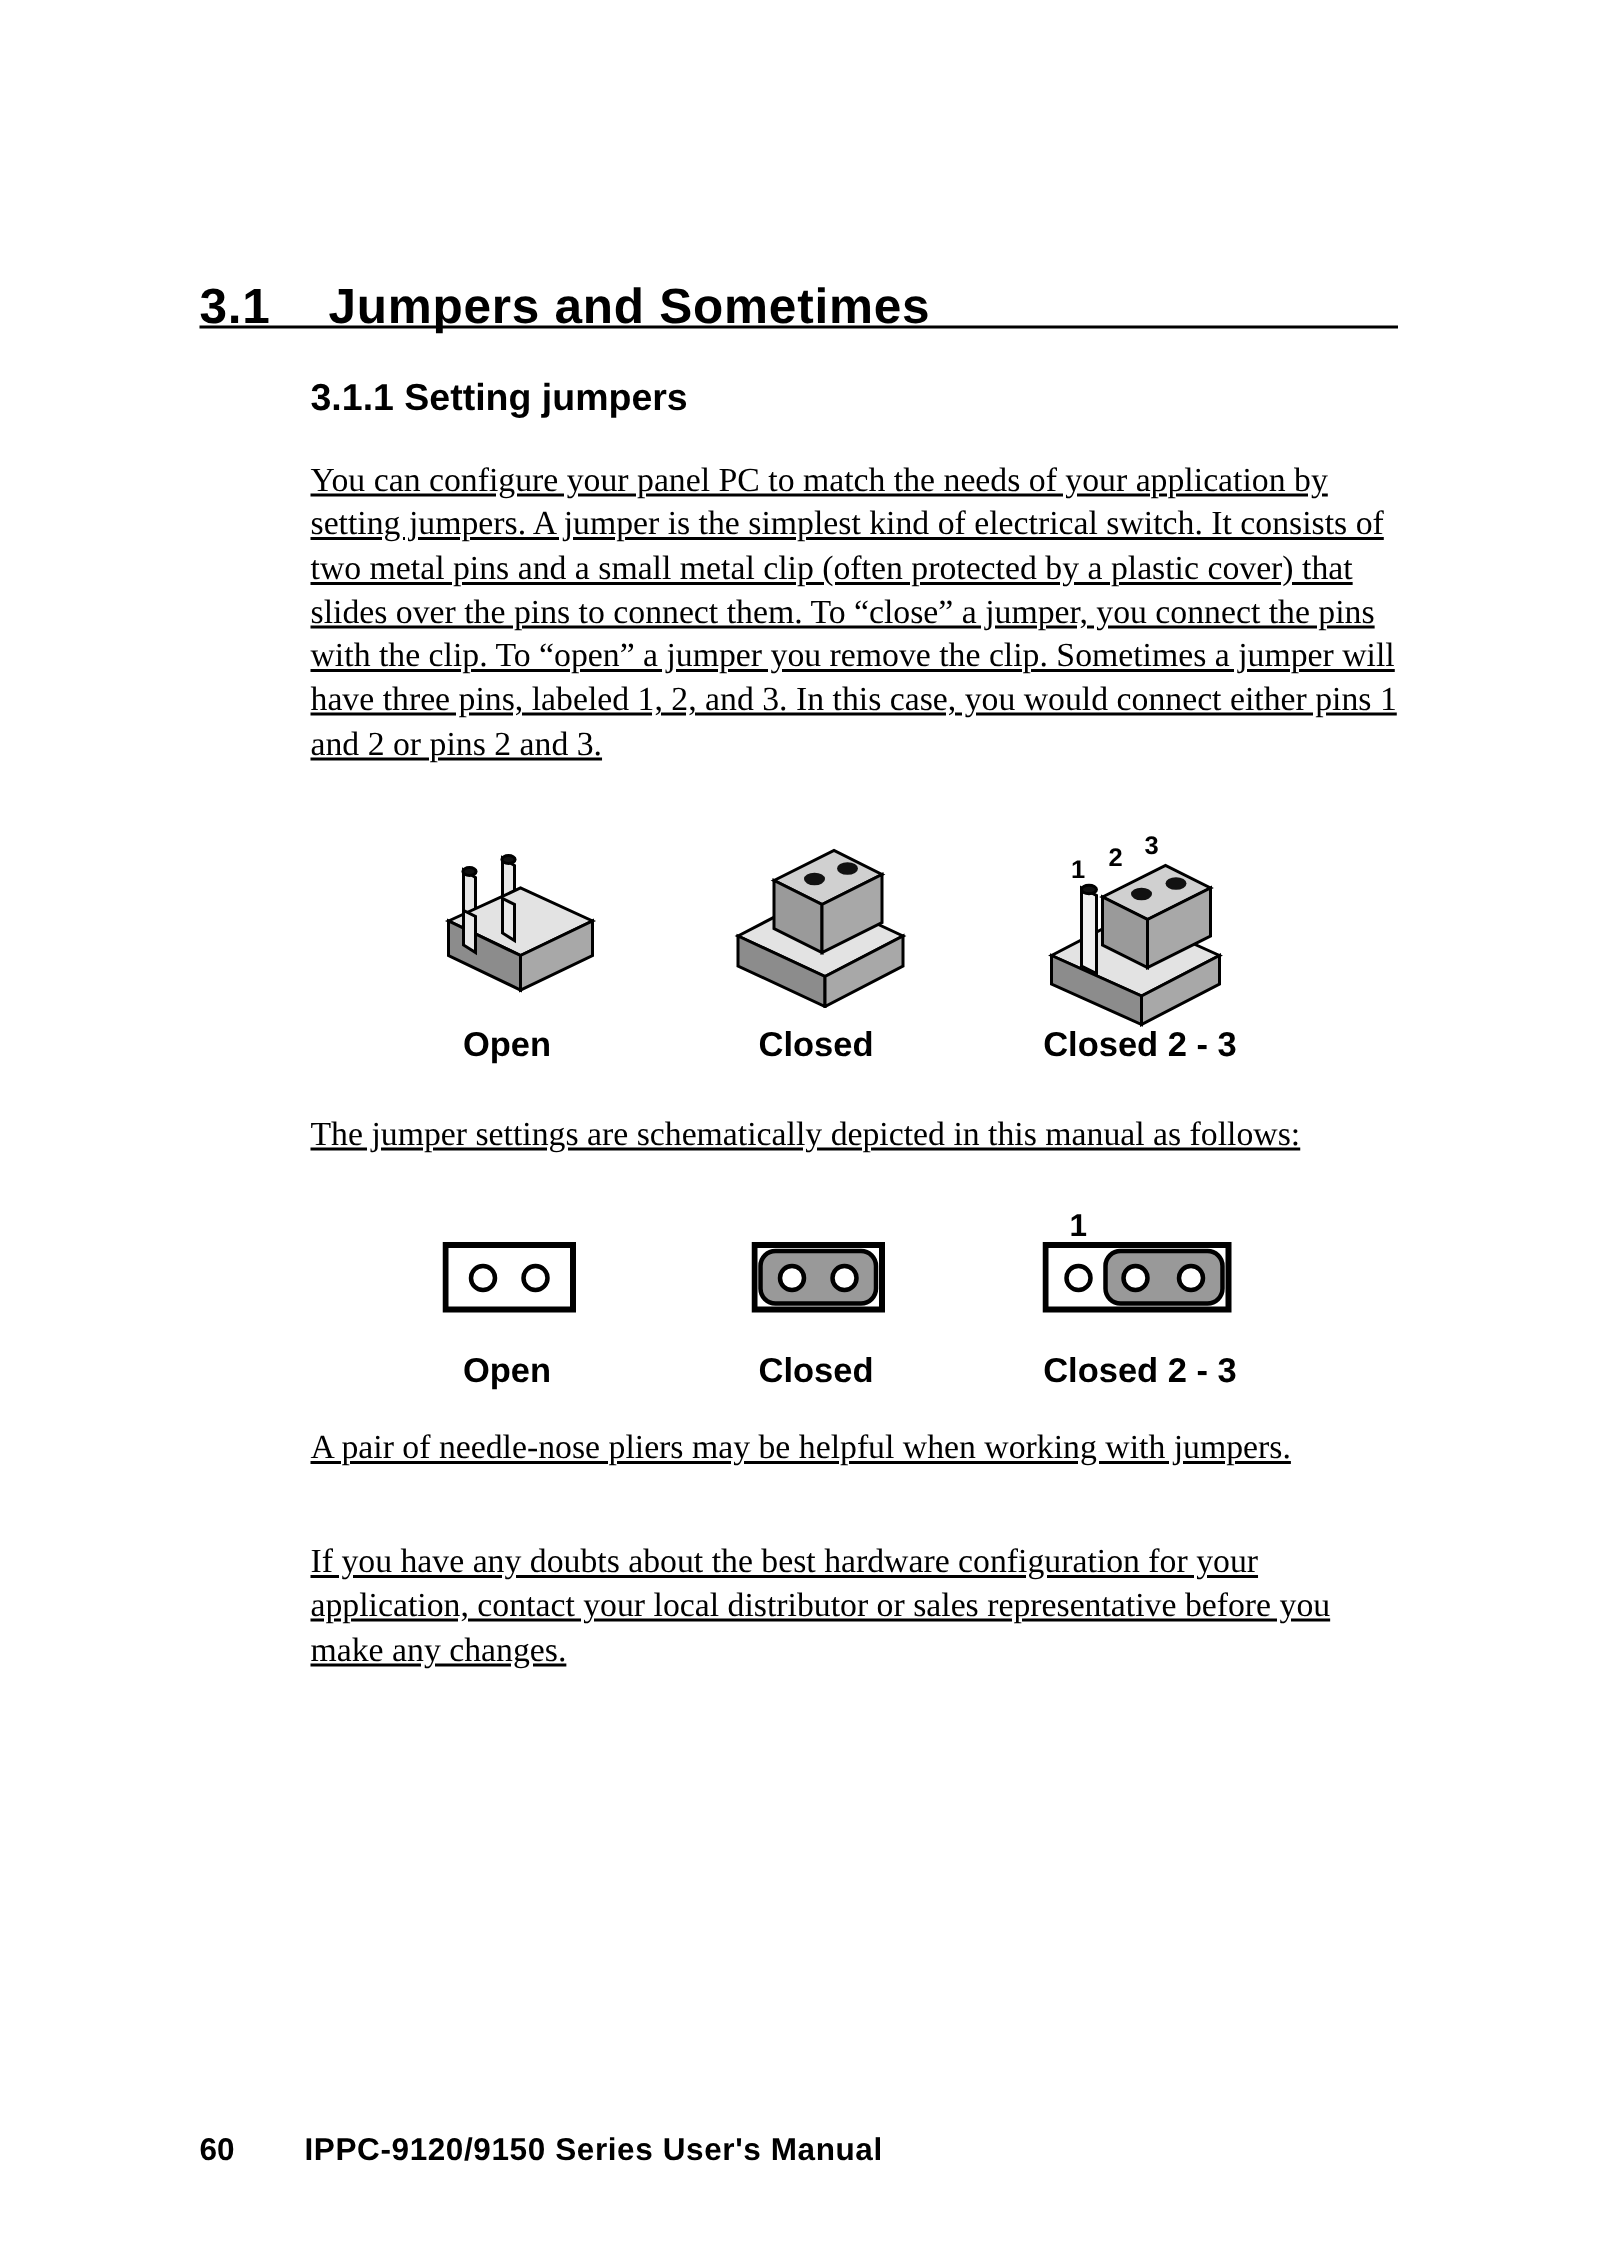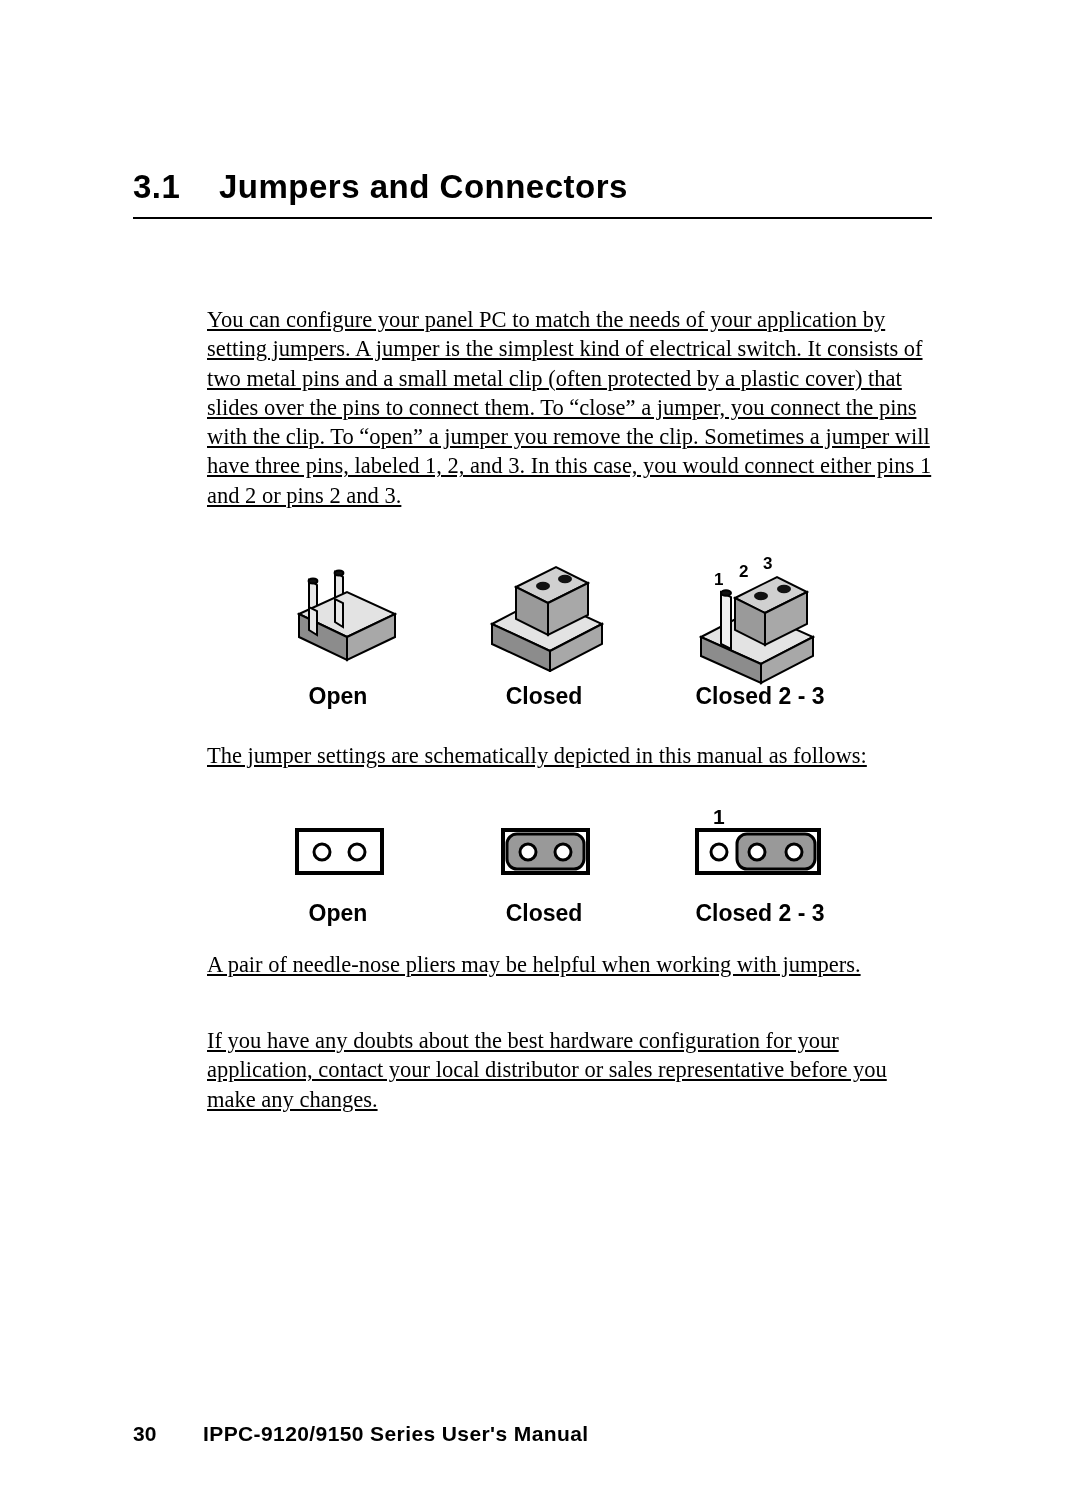--- a/index.html
+++ b/index.html
@@ -31,20 +31,21 @@
   .h1-num, .h1-text {
     font-family: "Liberation Sans", sans-serif;
     font-weight: bold;
     font-size: 33px;
     letter-spacing: 0.5px;
     color: #000;
   }
   .h1-num {
     display: inline-block;
     width: 86px;
+    margin-top: 17px;
   }
   .h1-rule {
     position: absolute;
     left: 133px;
     top: 217px;
     width: 799px;
     height: 0;
     border-top: 2px solid #000;
   }
   .h2 {
@@ -132,24 +133,25 @@
     letter-spacing: 0.4px;
     color: #000;
   }
 </style>
 </head>
 <body>
 
 <div class="page">
 
   <div class="h1-row">
-    <span class="h1-num">3.1</span><span class="h1-text">Jumpers and Connectors</span>
+    <span class="h1-num">3.1</span><span class="h1-text">Jumpers and Sometimes</span>
   </div>
   <div class="h1-rule"></div>
 
+  <div class="h2">3.1.1 Setting jumpers</div>
 
   <div class="para" id="para-intro">You can configure your panel PC to match the needs of your application by setting jumpers. A jumper is the simplest kind of electrical switch. It consists of two metal pins and a small metal clip (often protected by a plastic cover) that slides over the pins to connect them. To “close” a jumper, you connect the pins with the clip. To “open” a jumper you remove the clip. Sometimes a jumper will have three pins, labeled 1, 2, and 3. In this case, you would connect either pins 1 and 2 or pins 2 and 3.</div>
 
   <div class="fig-row" id="fig-row-3d">
 
     <div class="iso" id="iso-open">
       <svg width="140" height="120" viewBox="0 0 140 120" xmlns="http://www.w3.org/2000/svg">
 
         <g>
           <path d="M40 28 L40 78 L48 83 L48 33 Z" fill="#e8e8e8" stroke="#000" stroke-width="2"></path>
@@ -250,16 +252,16 @@
     <div class="fig-caption" id="capsc-open">Open</div>
     <div class="fig-caption" id="capsc-closed">Closed</div>
     <div class="fig-caption" id="capsc-closed23">Closed 2 - 3</div>
   </div>
 
   <div class="para" id="para-pliers">A pair of needle-nose pliers may be helpful when working with jumpers.</div>
 
   <div class="para" id="para-doubts">If you have any doubts about the best hardware configuration for your application, contact your local distributor or sales representative before you make any changes.</div>
 
   <div class="footer">
-    <span class="footer-page">30</span><span class="footer-title">IPPC-9120/9150 Series User's Manual</span>
+    <span class="footer-page">60</span><span class="footer-title">IPPC-9120/9150 Series User's Manual</span>
   </div>
 
 </div>
 
 </body></html>

